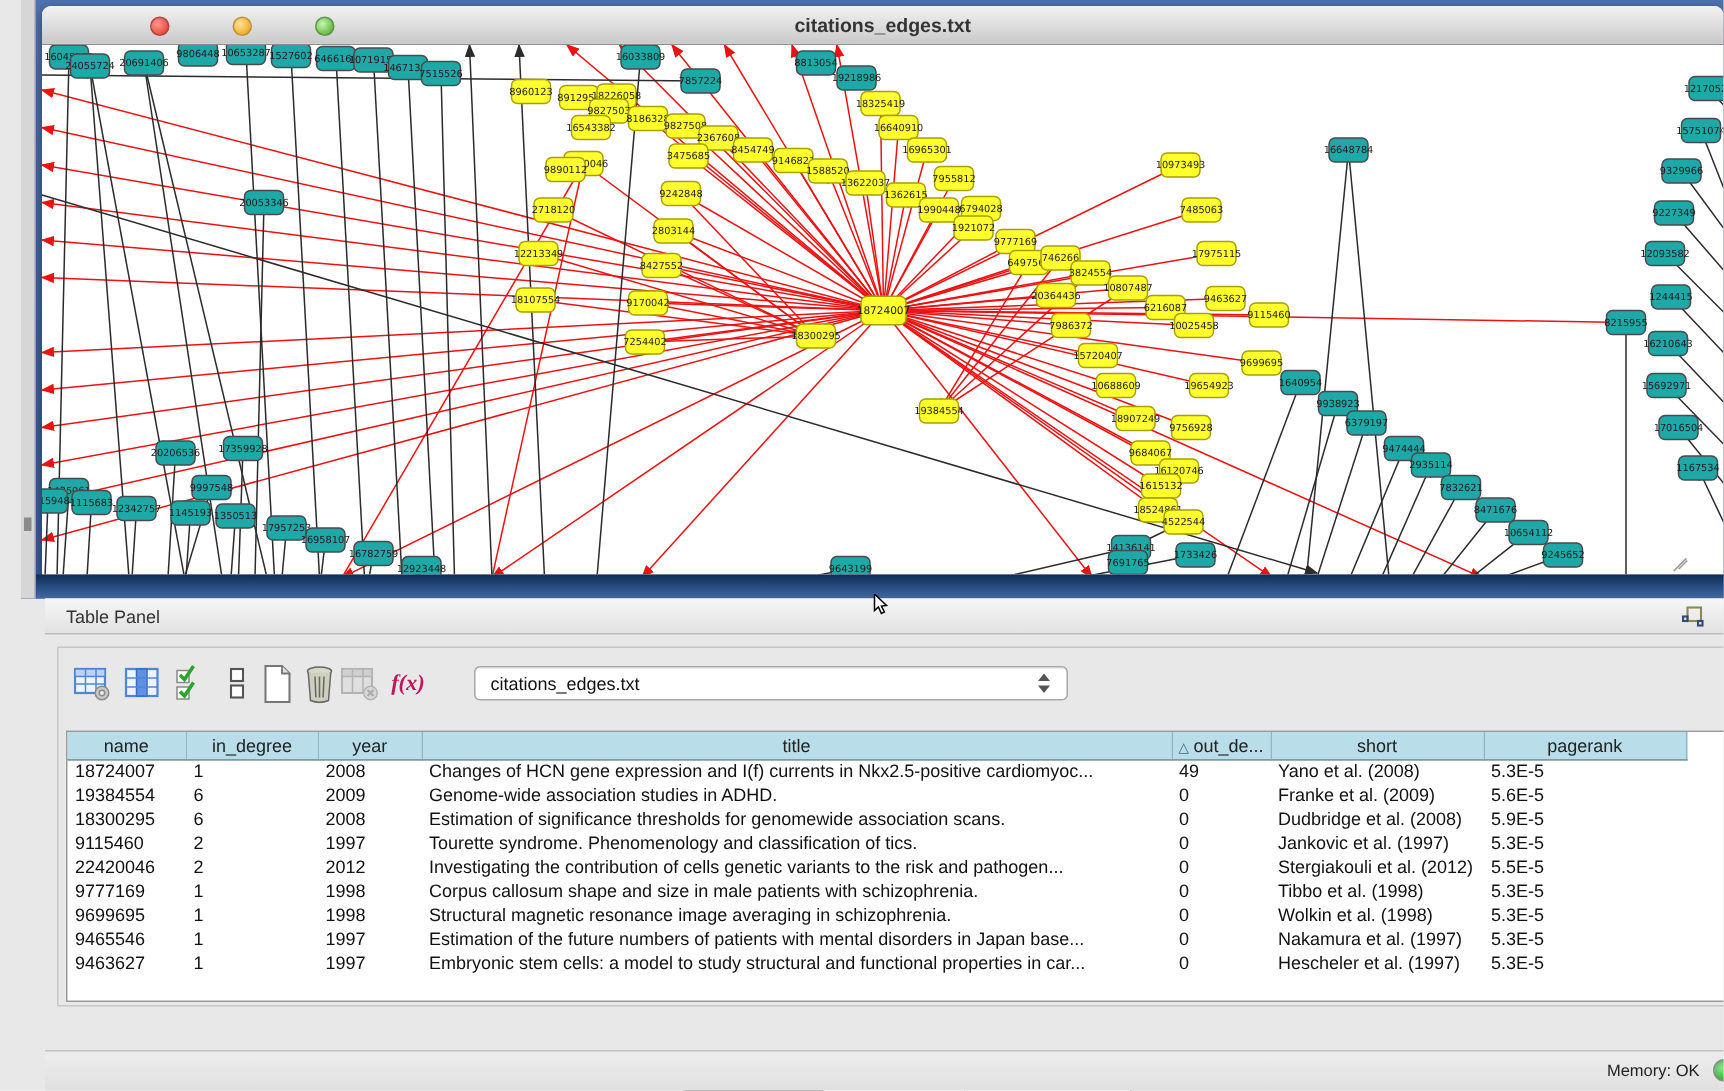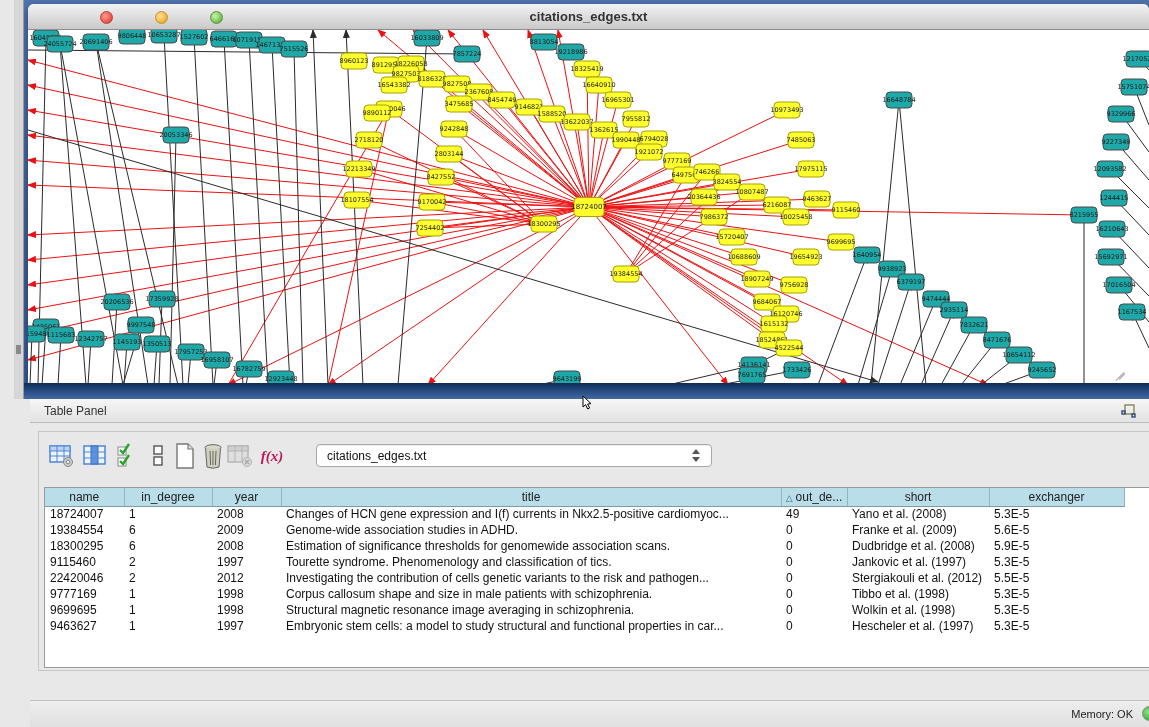--- a/index.html
+++ b/index.html
@@ -809,21 +809,21 @@
               <col style="width:135px">
           </colgroup>
           <thead>
               <tr id="head-row">
                 <th>name</th>
                 <th>in_degree</th>
                 <th>year</th>
                 <th>title</th>
                 <th><span class="sort-tri">△</span>out_de...</th>
                 <th>short</th>
-                <th>exchanger</th>
+                <th>pagerank</th>
               </tr>
             </thead>
           <tbody id="grid-body">
               <tr>
                 <td>18724007</td>
                 <td>1</td>
                 <td>2008</td>
                 <td>Changes of HCN gene expression and I(f) currents in Nkx2.5-positive cardiomyoc...</td>
                 <td>49</td>
                 <td>Yano et al. (2008)</td>
@@ -877,20 +877,29 @@
               <tr>
                 <td>9699695</td>
                 <td>1</td>
                 <td>1998</td>
                 <td>Structural magnetic resonance image averaging in schizophrenia.</td>
                 <td>0</td>
                 <td>Wolkin et al. (1998)</td>
                 <td>5.3E-5</td>
               </tr>
               <tr>
+                <td>9465546</td>
+                <td>1</td>
+                <td>1997</td>
+                <td>Estimation of the future numbers of patients with mental disorders in Japan base...</td>
+                <td>0</td>
+                <td>Nakamura et al. (1997)</td>
+                <td>5.3E-5</td>
+              </tr>
+              <tr>
                 <td>9463627</td>
                 <td>1</td>
                 <td>1997</td>
                 <td>Embryonic stem cells: a model to study structural and functional properties in car...</td>
                 <td>0</td>
                 <td>Hescheler et al. (1997)</td>
                 <td>5.3E-5</td>
               </tr>
             </tbody>
         </table>

